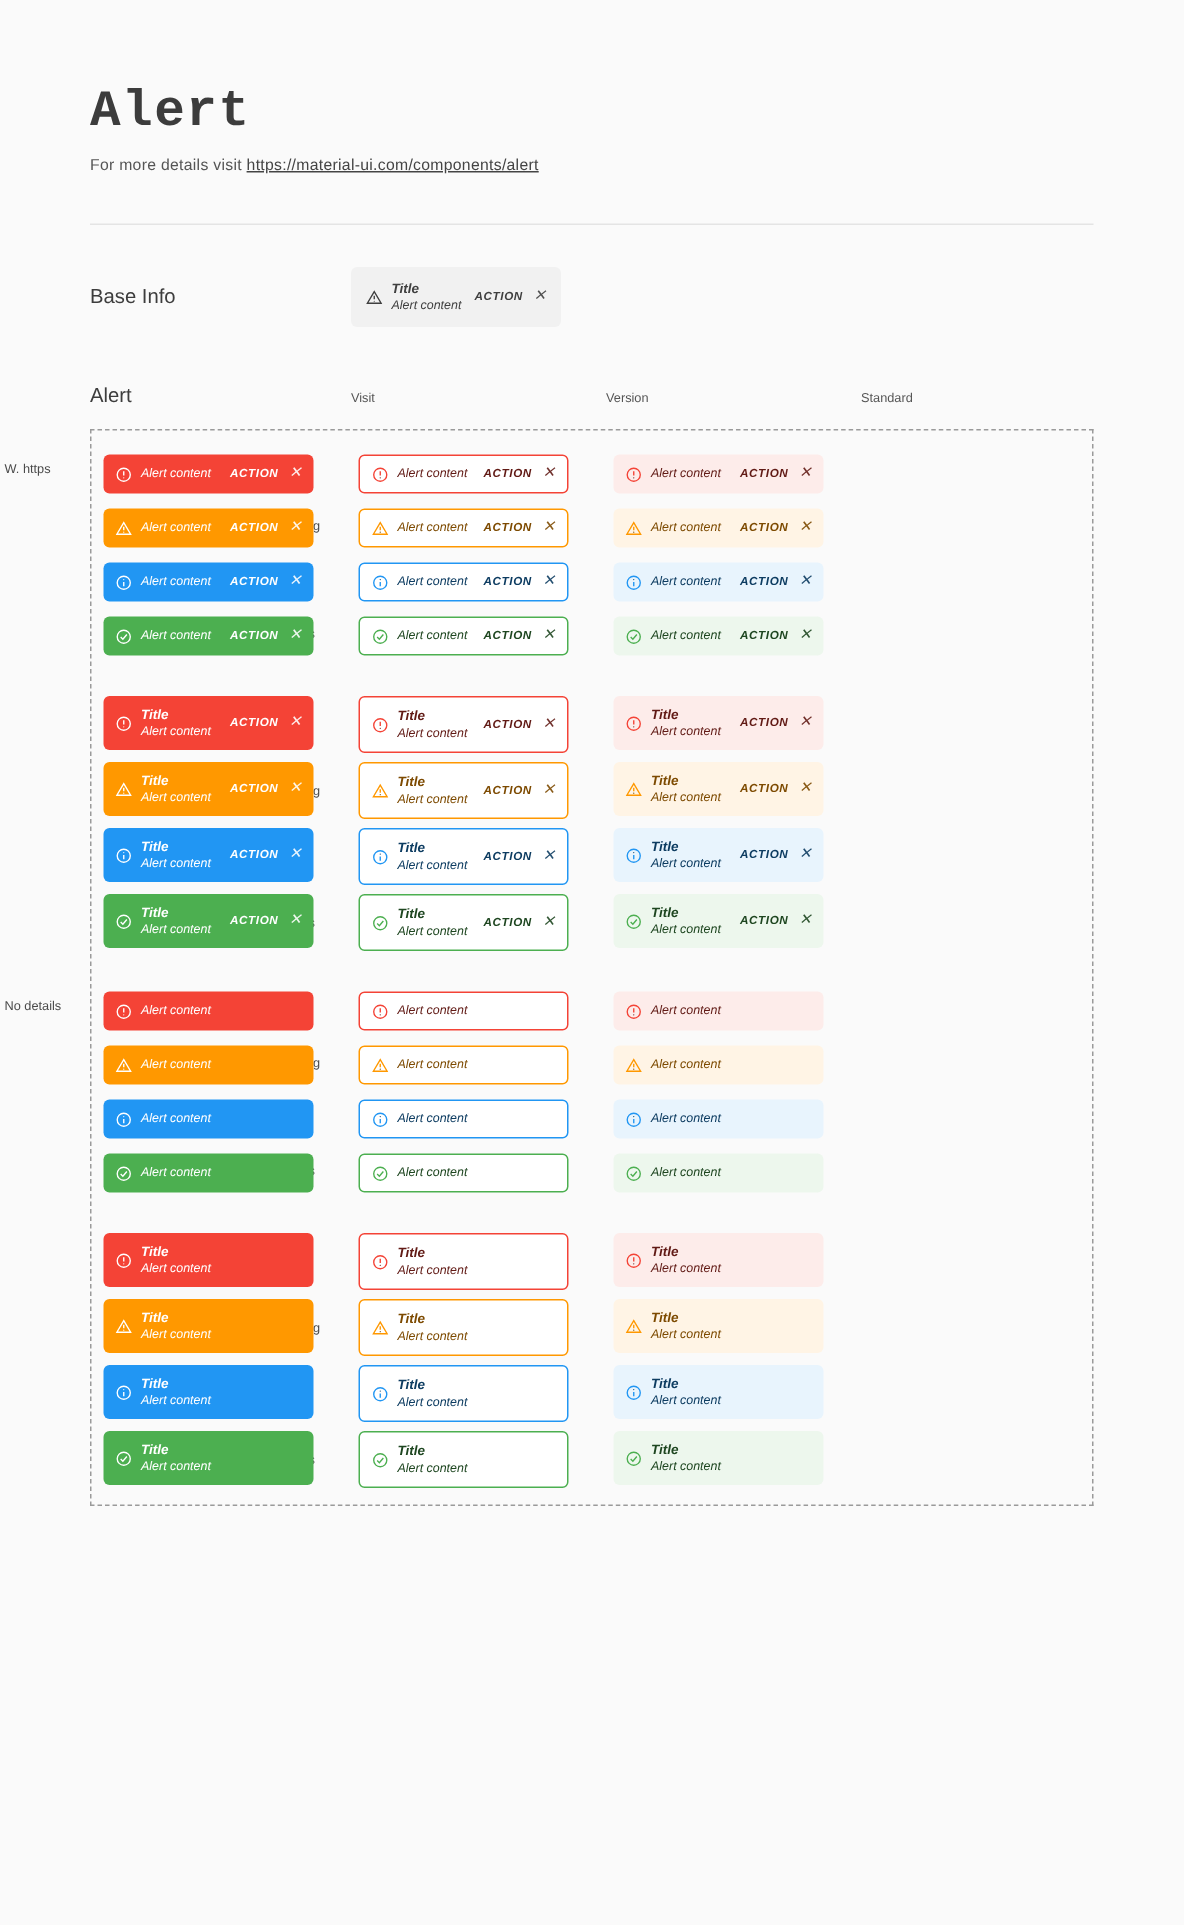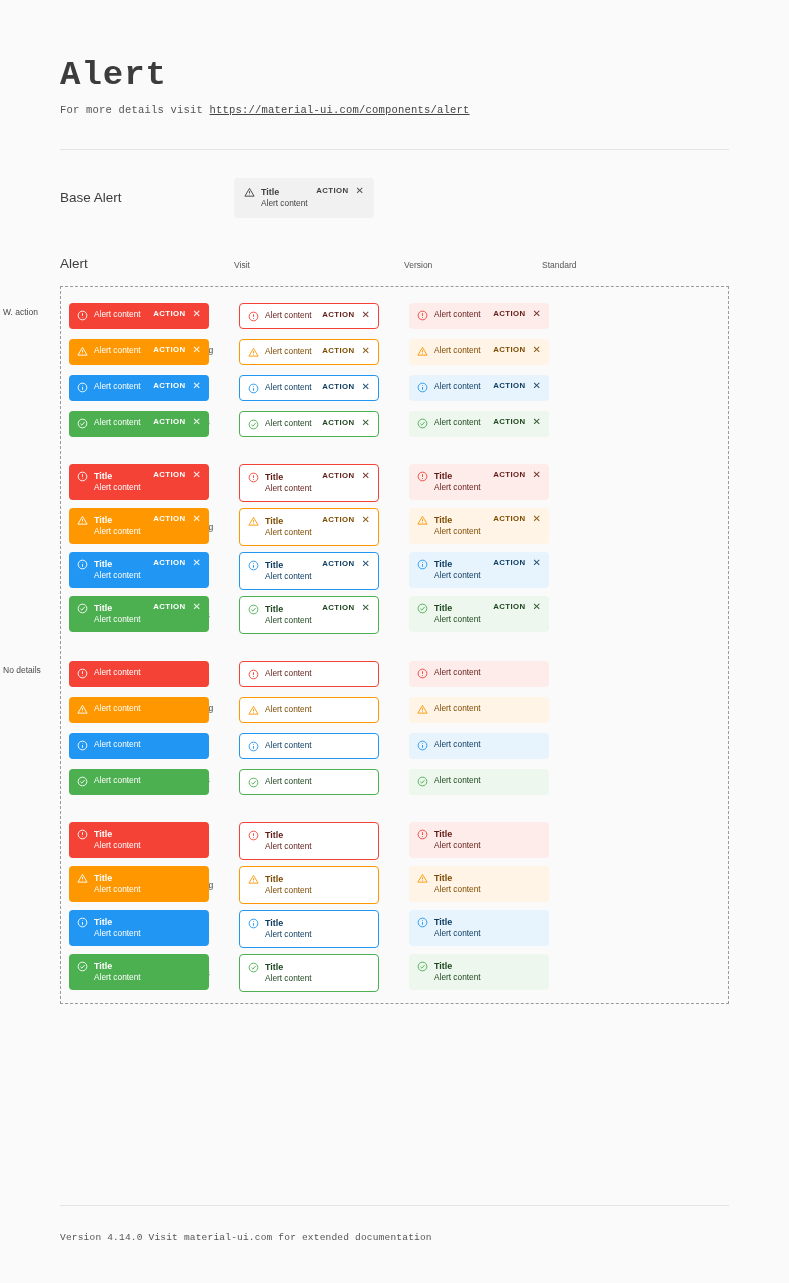--- a/index.html
+++ b/index.html
@@ -18,21 +18,21 @@
   .header { padding: 56px 60px 0 60px; }
   h1.title {
     font-family: "Liberation Mono", monospace;
     font-size: 34px;
     font-weight: bold;
     letter-spacing: 1px;
     margin: 0 0 10px 0;
     color: #3c3c3c;
   }
   .subtitle {
-    font-family: Liberation Mono, monospace;
+    font-family: Liberation Sans, sans-serif;
     font-size: 10.5px;
     color: #555;
     letter-spacing: .2px;
   }
   .subtitle a { color: #444; text-decoration: underline; }
   .hr {
     margin: 33px 60px 0 60px;
     height: 1px;
     background: #e4e4e4;
   }
@@ -61,21 +61,21 @@
   .alert-head {
     position: relative;
     margin-top: 18px;
     padding: 0 60px;
     height: 22px;
   }
   .alert-head .section-label { position:absolute; left:60px; top:0; }
   .alert-head .col-head { position:absolute; top:4px; }
   .ch-filled { left: 234px; }
   .ch-outlined { left: 404px; }
-  .ch-standard { left: 542px; }
+  .ch-standard { left: 574px; }
 
   .dash-box {
     position: relative;
     margin: 8px 60px 0 60px;
     border: 1px dashed #9a9a9a;
     min-height: 718px;
   }
 
   
   .grid {
@@ -88,26 +88,27 @@
     white-space: nowrap;
   }
   .cell {
     position: absolute;
     width: 140px;
   }
 
   
   .alert {
     display: flex;
-    align-items: flex-start;
+    align-items: center;
     border-radius: 4px;
     padding: 6px 8px;
     font-size: 8.5px;
     line-height: 1.35;
     min-height: 26px;
+    font-style: italic;
   }
   .alert .ico {
     flex: 0 0 auto;
     width: 11px; height: 11px;
     margin-right: 6px;
     margin-top: 1px;
   }
   .alert .ico svg { display:block; width:11px; height:11px; }
   .alert .body { flex: 1 1 auto; min-width: 0; }
   .alert .a-title { font-weight: bold; font-size: 9px; line-height: 1.35; }
@@ -195,21 +196,21 @@
   <div class="header">
     <h1 class="title">Alert</h1>
     <div class="subtitle">
       <span>For more details visit </span><a href="#">https://material-ui.com/components/alert</a>
     </div>
   </div>
 
   <div class="hr"></div>
 
   <div class="base-row">
-    <div class="section-label">Base Alert</div>
+    <div class="section-label">Base Info</div>
     <div class="base-alert-wrap">
       <div class="alert base">
         <span class="ico">
           <svg viewBox="0 0 24 24" fill="none" stroke="#3f3f3f" stroke-width="2">
               <path d="M12 3 L22 20 L2 20 Z"></path>
               <line x1="12" y1="9" x2="12" y2="14"></line>
               <circle cx="12" cy="17" r="0.8" fill="#3f3f3f" stroke="none"></circle>
             </svg>
         </span>
         <span class="body">
@@ -226,21 +227,21 @@
 
   <div class="alert-head">
     <div class="section-label">Alert</div>
     <div class="col-head ch-filled">Visit</div>
     <div class="col-head ch-outlined">Version</div>
     <div class="col-head ch-standard">Standard</div>
   </div>
 
   <div class="dash-box">
     <div class="grid" id="grid">
-        <div class="rowlabel" style="left: -58px; top: 20px;">W. action</div>
+        <div class="rowlabel" style="left: -58px; top: 20px;">W. https</div>
         <div class="rowlabel" style="left: 58px; top: 20px;">Simple</div>
         <div class="rowlabel" style="left: 121px; top: 22px;">Error</div>
         <div class="cell" style="left: 8px; top: 16px;">
           <div class="alert filled error">
             <span class="ico">
               <svg viewBox="0 0 24 24" fill="none" stroke-width="2" stroke="#fff">
                 <circle cx="12" cy="12" r="9.5"></circle>
                 <line x1="12" y1="7" x2="12" y2="13"></line>
                 <circle cx="12" cy="16.4" r="0.9" fill="#fff" stroke="none"></circle>
               </svg>
@@ -1031,18 +1032,14 @@
             </span>
             <span class="body">
               <span class="a-title" style="display: block;">Title</span>
               <span class="a-content" style="display: block;">Alert content</span>
             </span>
           </div>
         </div>
       </div>
   </div>
 
-  <div class="footer">
-    <div class="fhr"></div>
-    <div class="ftext">Version 4.14.0 Visit material-ui.com for extended documentation</div>
-  </div>
 
 </div>
 
 </body></html>

